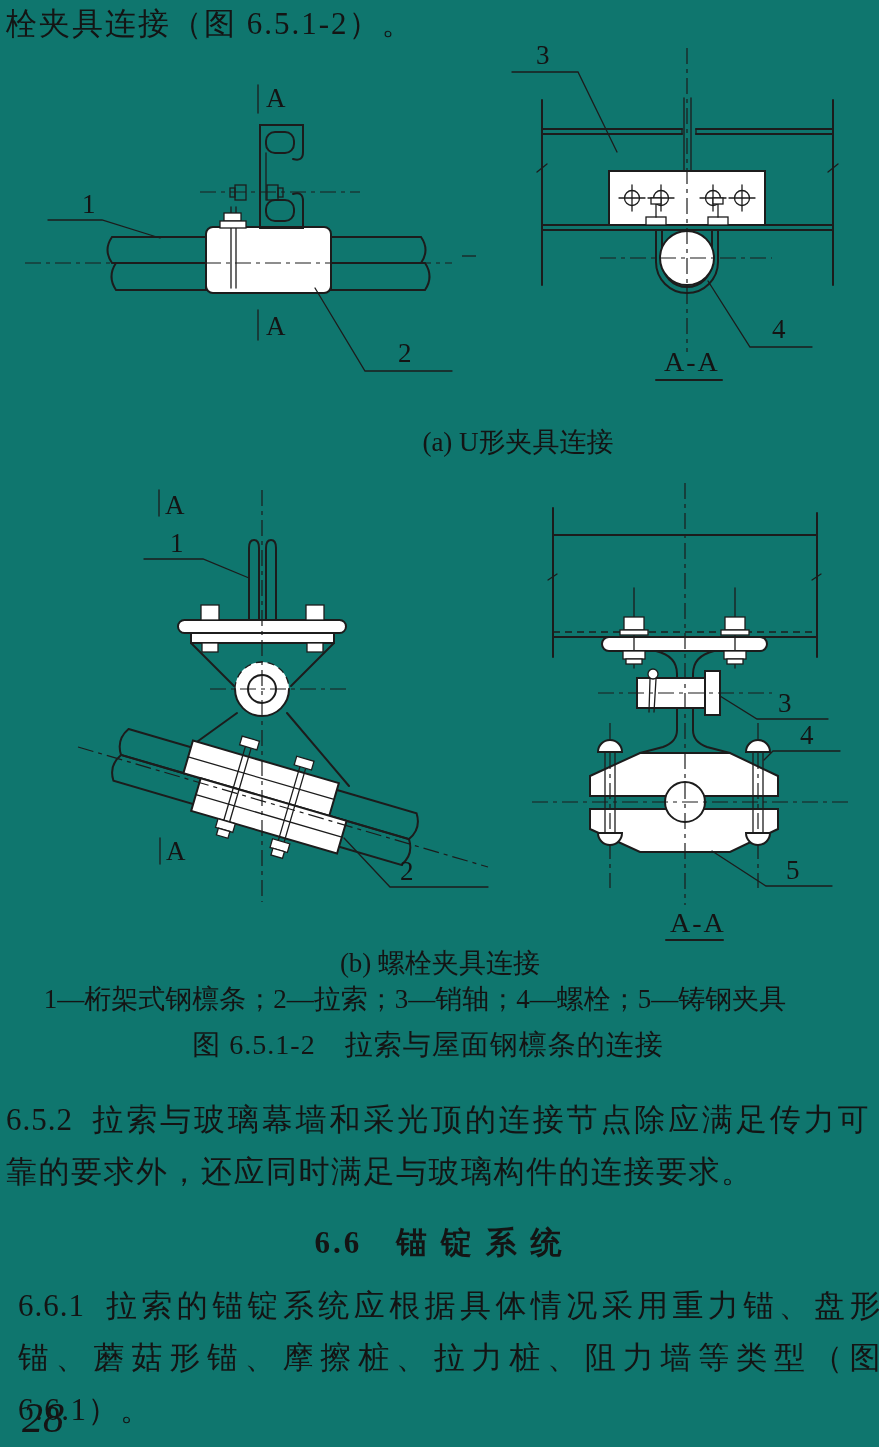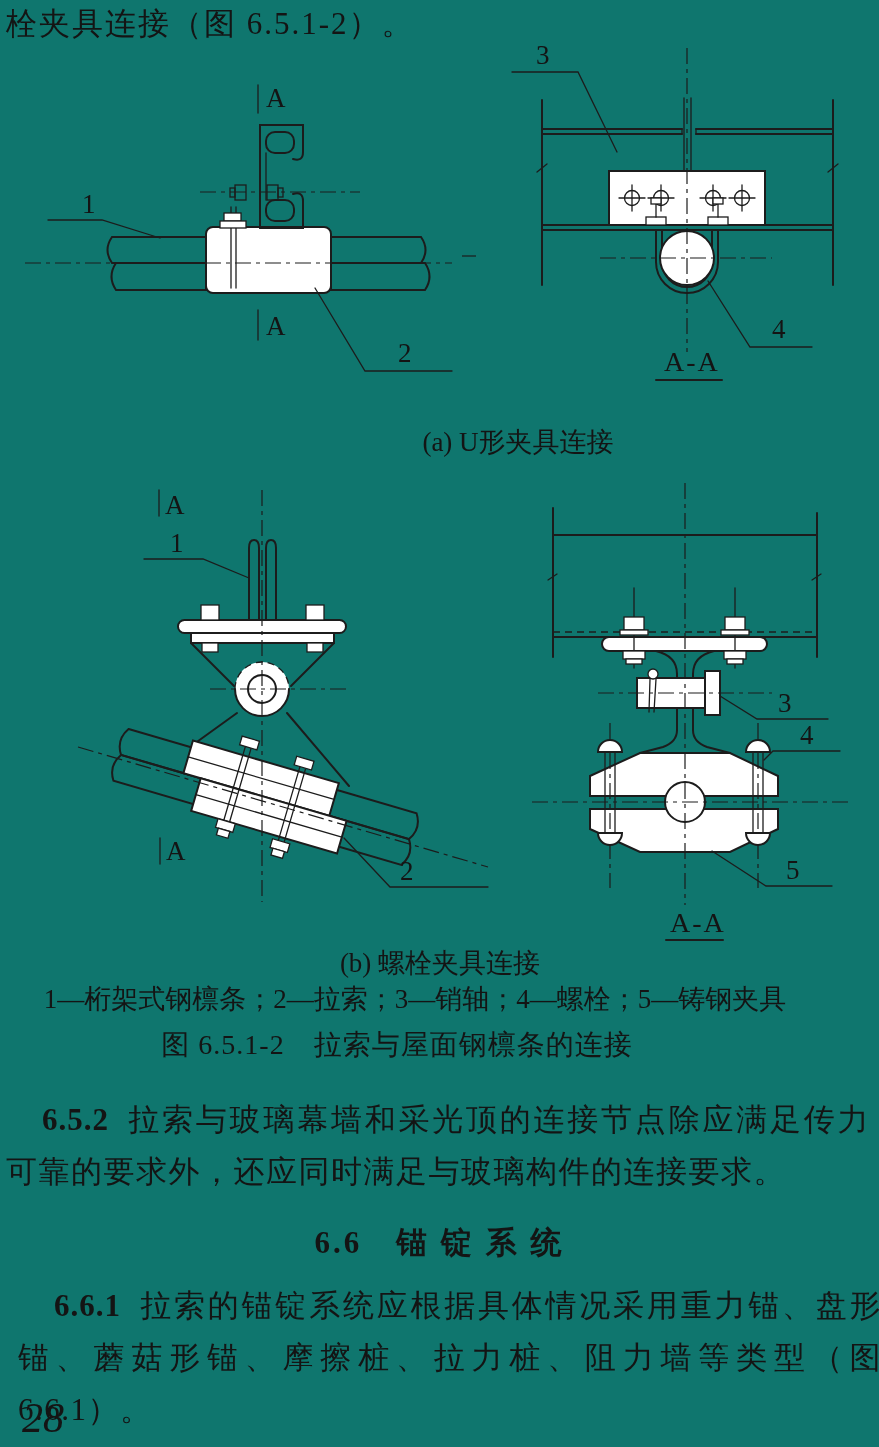--- a/index.html
+++ b/index.html
@@ -3,24 +3,24 @@
 <meta charset="utf-8">
 <style>
   html,body { margin:0; padding:0; background:#ffffff; }
   .page {
     position:relative; width:879px; height:1447px; background:#0f766e;
     font-family:"Liberation Serif","DejaVu Serif",serif; color:#141414;
     overflow:hidden;
   }
   .abs { position:absolute; }
   .body-text { font-size:31px; line-height:52px; letter-spacing:1.5px; text-align:justify; }
-  .clause-num { font-weight:bold; padding-right:18px; letter-spacing:1px;margin-left:36px; }
+  .clause-num { font-weight:normal; padding-right:18px; letter-spacing:1px; }
   .intro { font-size:31px; letter-spacing:2px; }
   .cap { font-size:27px; text-align:center; white-space:nowrap; }
-  .fig-cap { font-size:28px; text-align:center; letter-spacing:1px; white-space:nowrap; }
+  .fig-cap { font-size:28px; text-align:center; letter-spacing:1px; white-space:nowrap;padding-left:31px; }
   .h66 { font-size:31px; font-weight:bold; text-align:center; letter-spacing:3px; }
   .pagenum { font-size:42px; font-style:italic; }
   svg { position:absolute; overflow:visible; }
   svg text { font-family:"Liberation Serif","DejaVu Serif",serif; fill:#141414; }
   .lbl { font-size:27px; }
   .secv { font-size:28px; letter-spacing:2px; }
   .s2 { stroke:#1c1c1c; stroke-width:2; fill:none; stroke-linecap:round; }
   .s1 { stroke:#1c1c1c; stroke-width:1.3; fill:none; stroke-linecap:round; }
   .cl { stroke:#1c1c1c; stroke-width:1.2; fill:none; stroke-dasharray:16 5 4 5; }
   .hid { stroke:#1c1c1c; stroke-width:1.3; fill:none; stroke-dasharray:7 5; }

